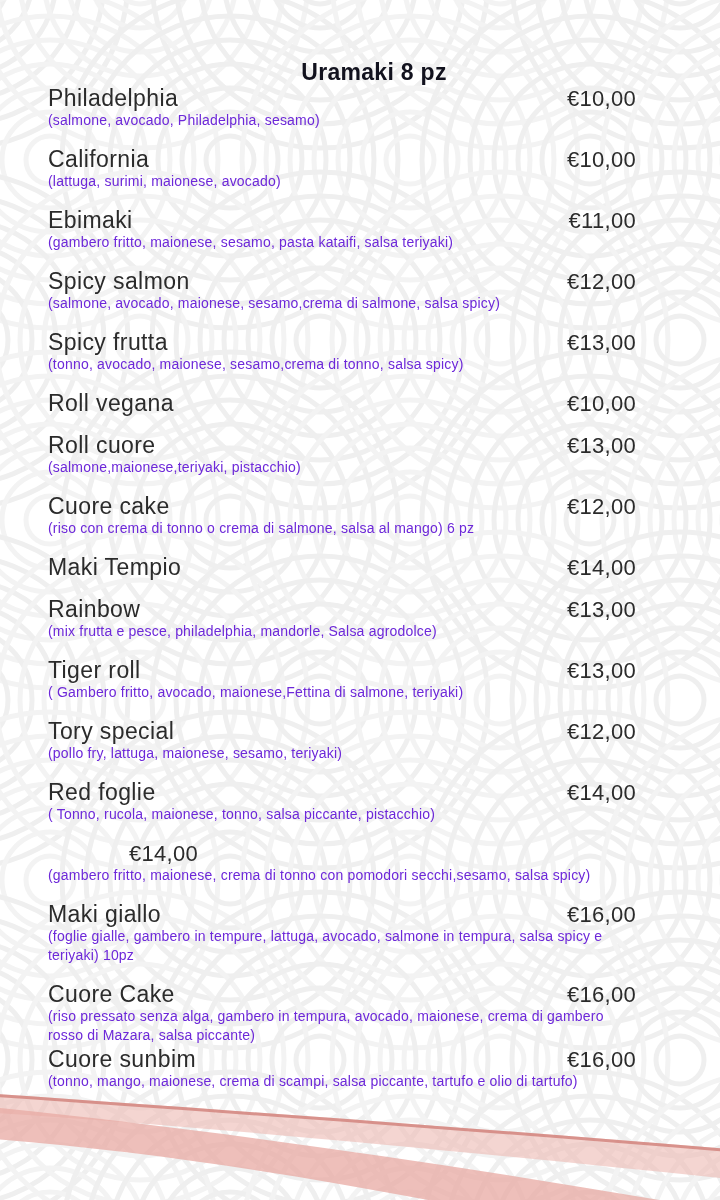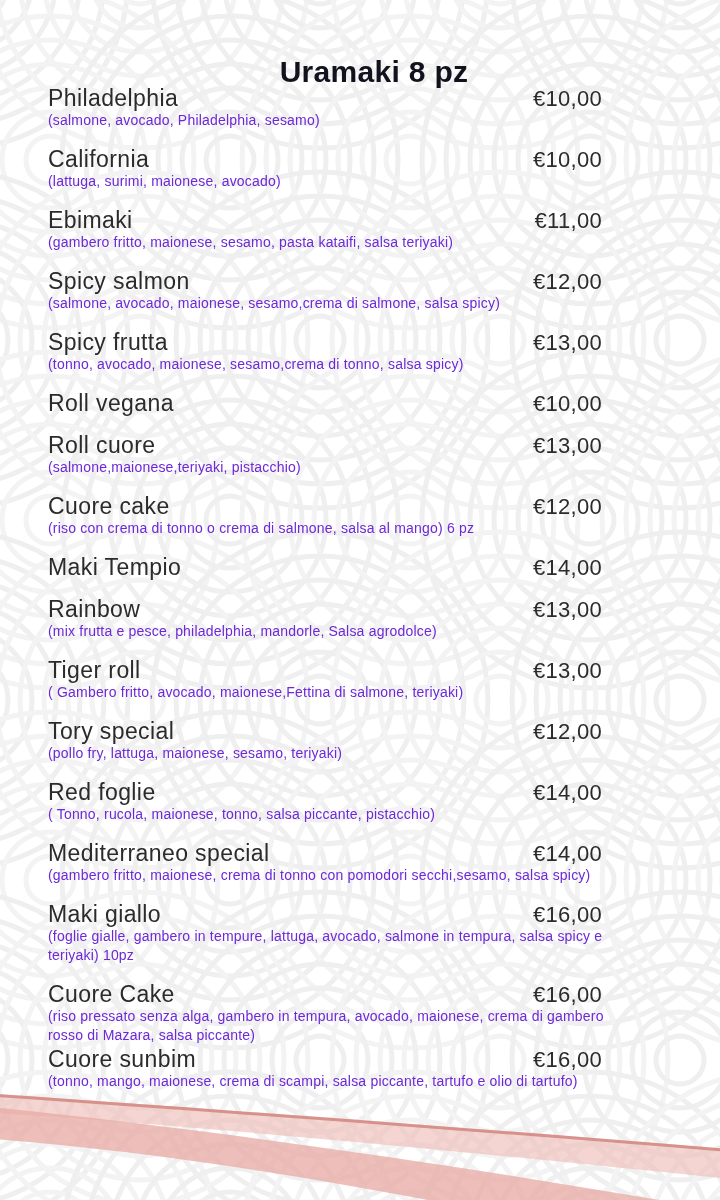--- a/index.html
+++ b/index.html
@@ -7,32 +7,32 @@
     width:720px;height:1200px;overflow:hidden;position:relative;
     background:#ffffff;
     font-family:"Liberation Sans", sans-serif;
   }
   #bg-svg{position:absolute;left:0;top:0;width:720px;height:1200px;z-index:0}
   .content{
     position:absolute;left:48px;top:60px;right:20px;z-index:1;
   }
   .menu-title{
     margin:0 0 2px 0;text-align:center;
-    font-size:30px;font-weight:700;letter-spacing:.3px;color:#12121e;
+    font-size:23px;font-weight:700;letter-spacing:.3px;color:#12121e;
     line-height:24px;
   }
   .item{margin-bottom:17px}
   .item.tight{margin-bottom:2px}
   .item-head{display:flex;align-items:flex-start}
   .item-name{
     flex:1;font-size:23px;line-height:25px;color:#2b2b2b;
     letter-spacing:.4px;font-weight:400;
   }
   .item-price{
-    width:150px;margin-right:98px;text-align:right;
+    width:150px;margin-right:64px;text-align:right;
     font-size:22px;line-height:25px;color:#2b2b2b;letter-spacing:.3px;
   }
   .item-desc{
     font-size:14px;line-height:19px;color:#6d28d9;letter-spacing:.2px;
     white-space:pre-line;max-width:580px;
   }
 </style>
 </head>
 <body>
 
@@ -502,21 +502,20 @@
   <div class="item">
     <div class="item-head">
       <span class="item-name">Red foglie</span>
       <span class="item-price">€14,00</span>
     </div>
     <div class="item-desc">( Tonno, rucola, maionese, tonno, salsa piccante, pistacchio)</div>
   </div>
 
   <div class="item">
     <div class="item-head">
-      <span class="item-name">Mediterraneo special</span>
       <span class="item-price">€14,00</span>
     </div>
     <div class="item-desc">(gambero fritto, maionese, crema di tonno con pomodori secchi,sesamo, salsa spicy)</div>
   </div>
 
   <div class="item">
     <div class="item-head">
       <span class="item-name">Maki giallo</span>
       <span class="item-price">€16,00</span>
     </div>

